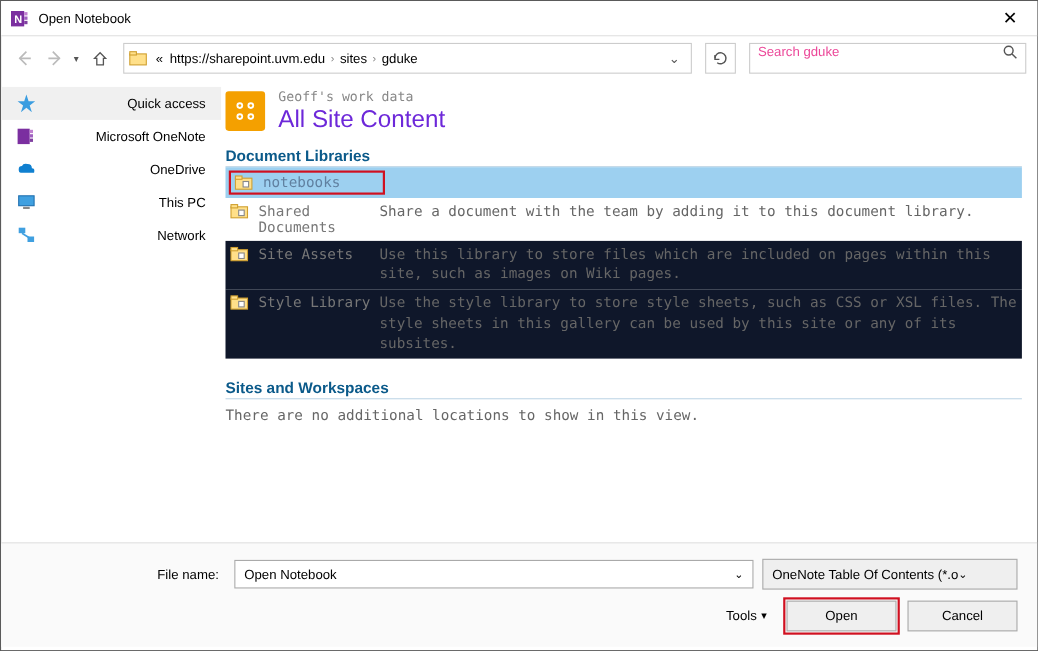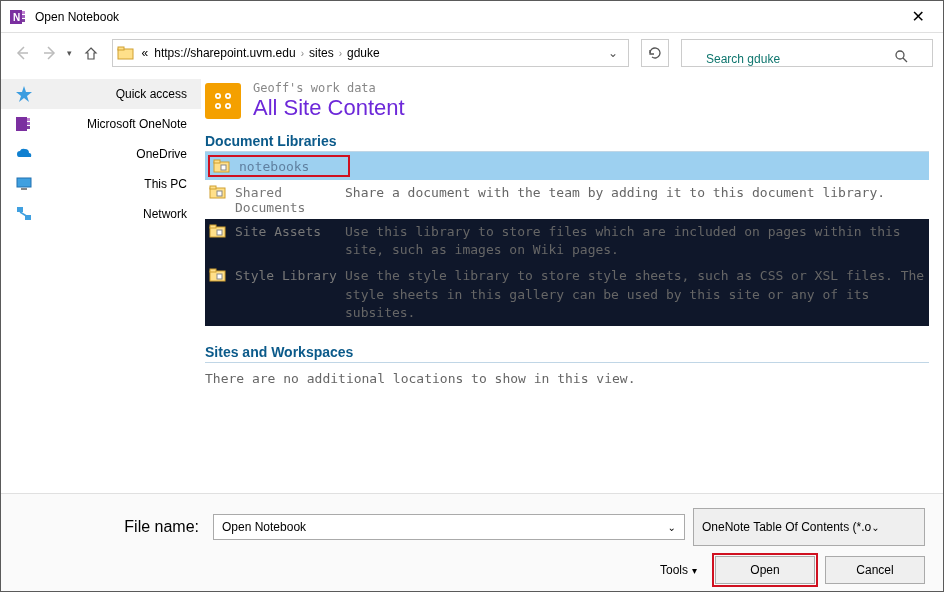--- a/index.html
+++ b/index.html
@@ -18,21 +18,21 @@
 .dropdown-tiny { font-size: 9px; color: #555; }
 
 .address-bar { flex: 1; height: 28px; border: 1px solid #ccc; display: flex; align-items: center; padding: 0 4px; margin: 0 6px; background: #fff; }
 .address-bar .folder-icon { width: 18px; height: 18px; margin-right: 4px; }
 .crumb { padding: 0 3px; color: #000; }
 .crumb-sep { color: #888; padding: 0 2px; font-size: 10px; }
 .address-bar .addr-spacer { flex: 1; }
 .address-bar .addr-chevron { padding: 0 6px; color: #555; }
 .refresh { width: 28px; height: 28px; border: 1px solid #ccc; display: flex; align-items: center; justify-content: center; margin-right: 6px; }
 
-.search-box { width: 252px; height: 28px; border: 1px solid #ccc; display: flex; align-items: flex-end; padding: 0 24px; color: #0f766e; }
+.search-box { width: 252px; height: 28px; border: 1px solid #ccc; display: flex; align-items: flex-start; padding: 0 7px; color: #ec4899; }
 .search-box .search-text { flex: 1; }
 .search-box .search-icon { color: #555; }
 
 .body-area { display: flex; height: 420px; }
 .sidebar { width: 200px; padding: 6px 0; }
 .sidebar-item { display: flex; align-items: center; padding: 6px 14px; gap: 8px; font-size: 12px; justify-content: space-between; }
 .sidebar-item.selected { background: #f0f0f0; }
 .sidebar-item .side-icon { width: 18px; height: 18px; display: flex; align-items: center; justify-content: center; }
 
 .content { flex: 1; padding: 8px 14px 8px 4px; overflow: hidden; }
@@ -52,23 +52,23 @@
 .lib-icon { width: 18px; height: 16px; margin-right: 8px; flex-shrink: 0; }
 .lib-name { width: 110px; color: #777; flex-shrink: 0; padding-top: 1px; }
 .lib-row.selected .lib-name { color: #6080a0; }
 .lib-desc { flex: 1; color: #666; line-height: 1.4; }
 .notebooks-cell-wrap { width: 140px; }
 
 .no-sites { font-family: Consolas, monospace; color: #666; margin-top: 8px; font-size: 13px; }
 
 .footer { border-top: 1px solid #e0e0e0; padding: 14px 18px; background: #fafafa; }
 .footer-row { display: flex; align-items: center; gap: 8px; margin-bottom: 10px; }
-.file-label { text-align: right; width: 186px; padding-right: 6px; font-size: 16px; }
+.file-label { text-align: right; width: 186px; padding-right: 6px; font-size: 12px; }
 .file-select { flex: 1; height: 26px; border: 1px solid #aaa; display: flex; align-items: center; padding: 0 8px; background: #fff; justify-content: space-between; }
-.filter-select { width: 232px; height: 38px; border: 1px solid #aaa; background: #efefef; display: flex; align-items: center; padding: 0 8px; font-size: 12px; }
+.filter-select { width: 232px; height: 28px; border: 1px solid #aaa; background: #efefef; display: flex; align-items: center; padding: 0 8px; font-size: 12px; }
 .btn-row { display: flex; justify-content: flex-end; align-items: center; gap: 10px; }
 .tools { margin-right: 8px; display: flex; align-items: center; gap: 4px; font-size: 12px; }
 .btn { width: 100px; height: 28px; border: 1px solid #aaa; background: #efefef; display: flex; align-items: center; justify-content: center; font-size: 12px; }
 .btn.open-highlight { outline: 2px solid #d01020; outline-offset: 1px; }
 .chev-down { font-size: 10px; }
 </style>
 </head>
 <body>
 
 <div class="titlebar">

